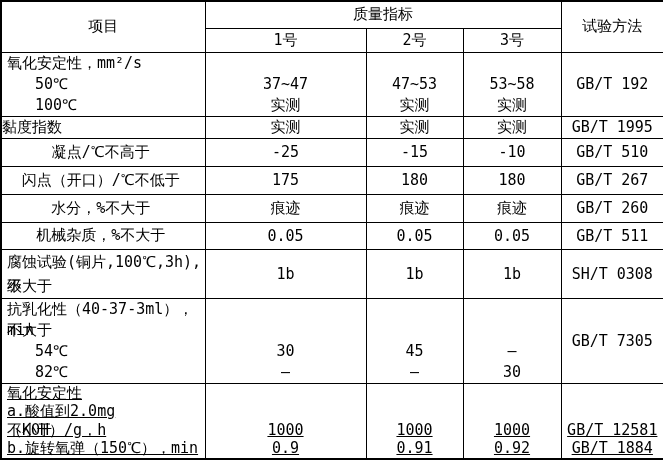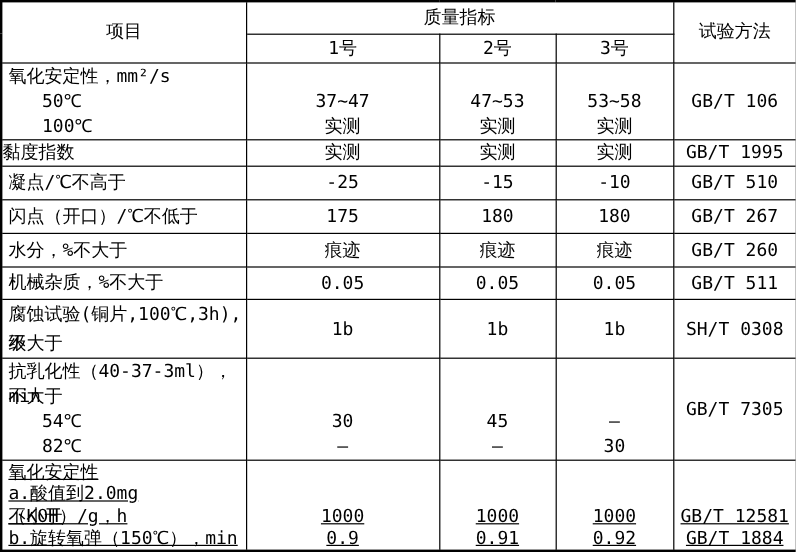--- a/index.html
+++ b/index.html
@@ -40,21 +40,21 @@
   tr.h-mi    { height: 27px; }
   tr.h-corr  { height: 48px; }
   tr.h-dem   { height: 85px; }
   tr.h-oxi   { height: 74px; text-decoration: underline; }
 
   .c-center { text-align: center; }
   .c-label  { text-align: left; }
   .lab-pad  { padding-left: 5px; }
   .lab-flex {
     display: flex;
-    justify-content: flex-start;
+    justify-content: center;
     align-items: baseline;
     padding: 0 10px 0 5px;
   }
   .indent { padding-left: 28px; }
 
   .lines > div { height: 21px; line-height: 21px; }
   .lines-24 > div { height: 24px; line-height: 24px; }
   .lines-18 > div { height: 18.5px; line-height: 18.5px; }
 </style>
 </head>
@@ -104,21 +104,21 @@
           <div>实测</div>
         </div>
       </td>
       <td class="c-center">
         <div class="lines">
           <div></div>
           <div>53~58</div>
           <div>实测</div>
         </div>
       </td>
-      <td class="c-center">GB/T 106</td>
+      <td class="c-center">GB/T 192</td>
     </tr>
 
     <tr class="h-vi">
       <td class="c-label lab-pad">黏度指数</td>
       <td class="c-center">实测</td>
       <td class="c-center">实测</td>
       <td class="c-center">实测</td>
       <td class="c-center">GB/T 1995</td>
     </tr>
 

